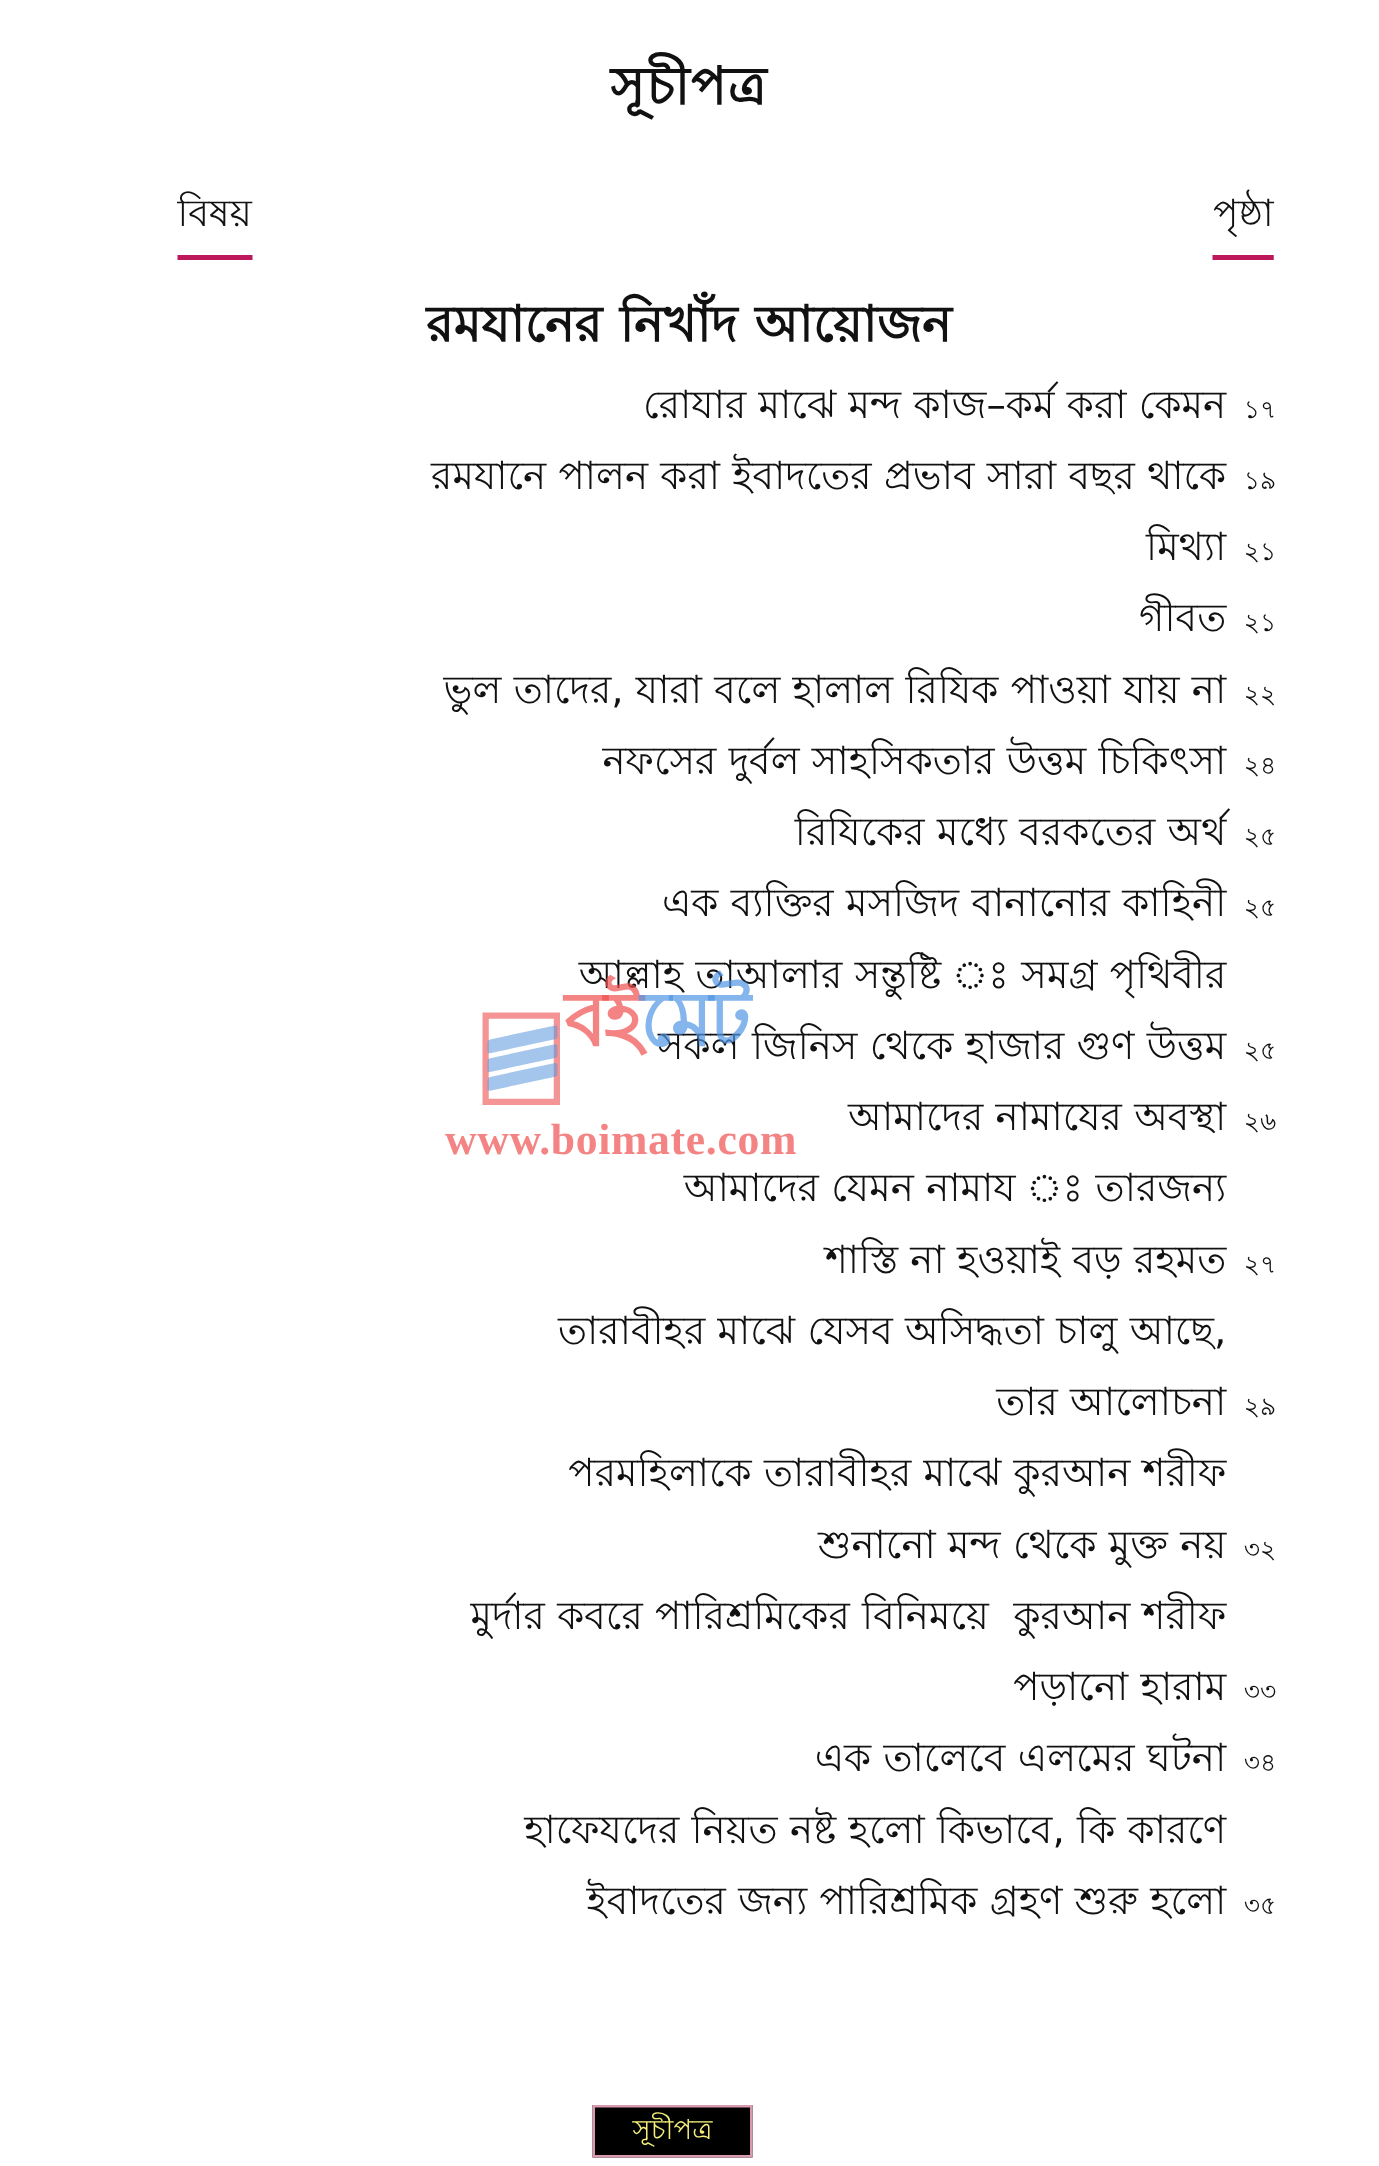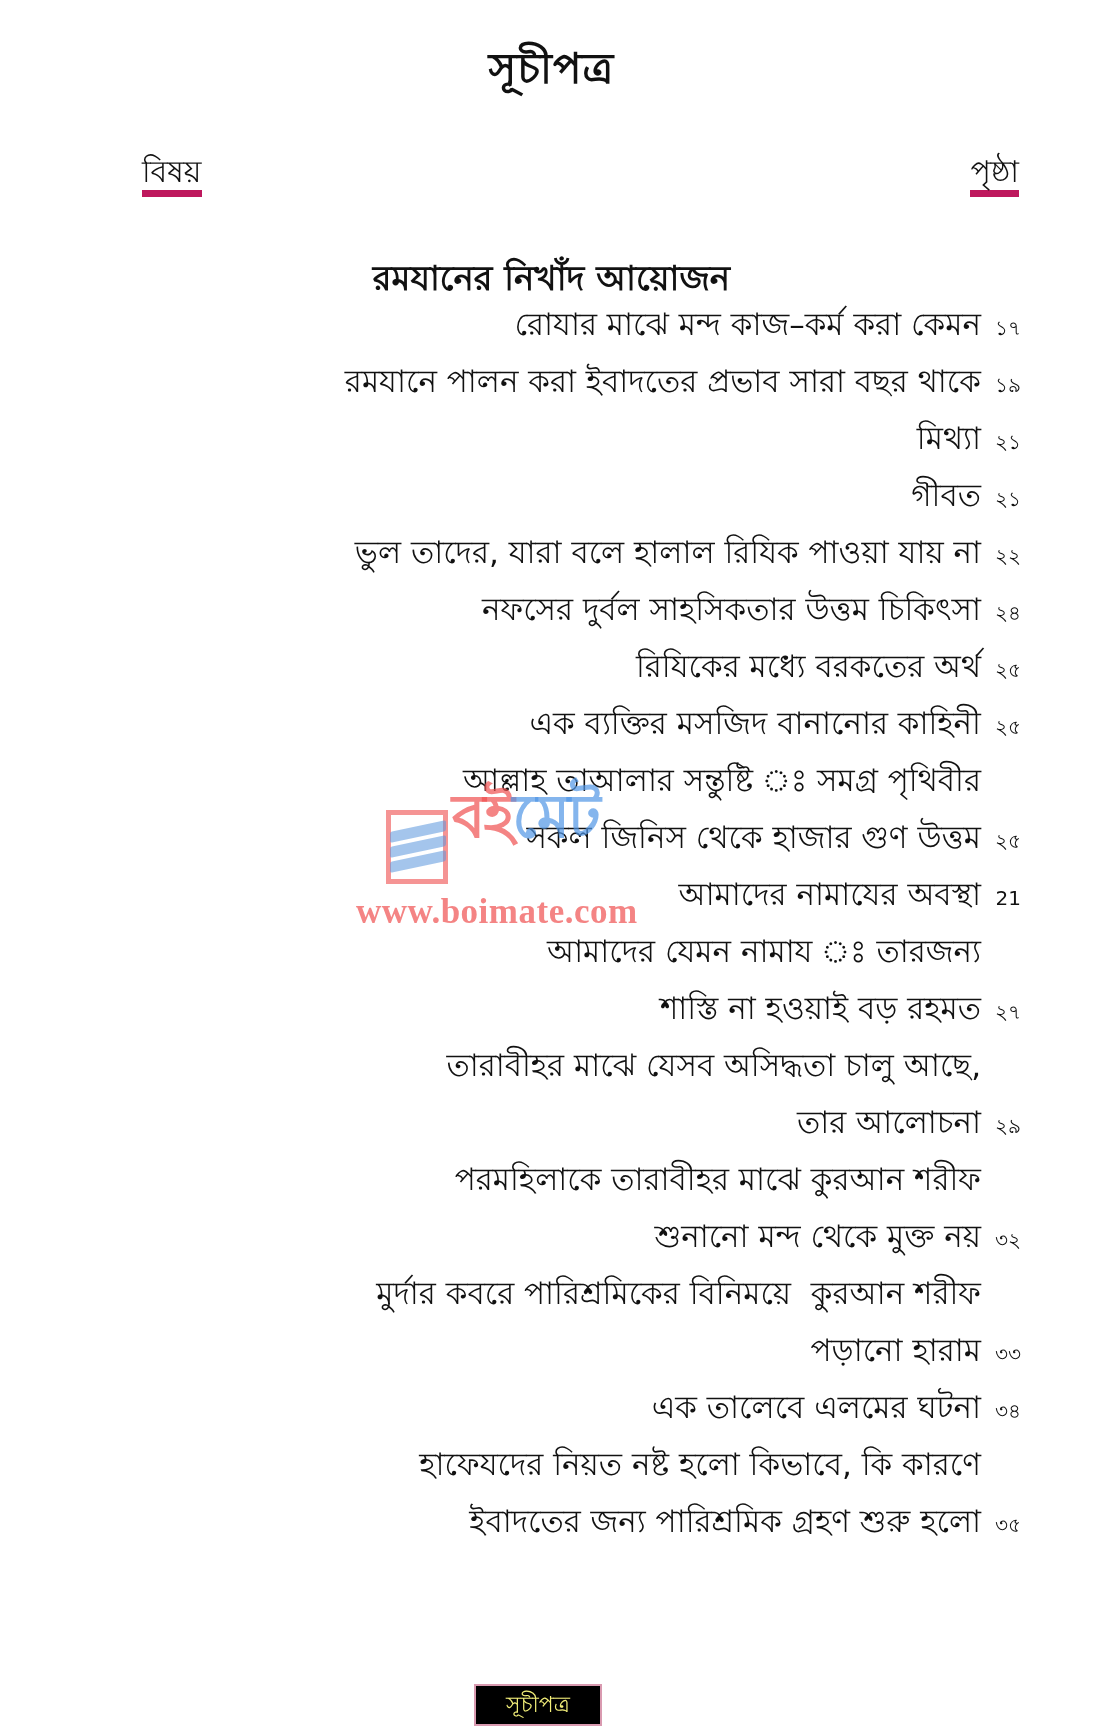--- a/index.html
+++ b/index.html
@@ -6,27 +6,27 @@
     body {
       width: 1103px; height: 1733px; position: relative; overflow: hidden;
       font-family: "DejaVu Sans", sans-serif; color: #111;
     }
     .title {
       position: absolute; left: 0; width: 1103px; top: 36px; text-align: center;
       font-size: 42px; font-weight: bold; letter-spacing: 1px;
     }
     .hdr {
       position: absolute; top: 155px; font-size: 30px;
-      border-bottom: 7px solid #be185d; padding-bottom: 2px; line-height: 1.1; text-align: right;
+      border-bottom: 4px solid #be185d; padding-bottom: 16px; line-height: 1.1; text-align: right;
     }
     .hdr.left { left: 142px; }
     .hdr.right { right: 84px; }
     .section {
       position: absolute; left: 0; width: 1103px; top: 228px; text-align: center;
-      font-size: 34px; font-weight: bold; margin-top: 24px;
+      font-size: 40px; font-weight: bold;
     }
     .toc {
       position: absolute; left: 77px; right: 82px; top: 296px;
     }
     .row {
       display: flex; justify-content: flex-end; align-items: baseline;
       height: 57px; line-height: 57px; font-size: 31px;
     }
     .row .t { white-space: pre; }
     .row .p { min-width: 40px; text-align: right; font-size: 20px; }
@@ -108,21 +108,21 @@
     <div class="row">
       <span class="t">আল্লাহ তাআলার সন্তুষ্টি ঃ সমগ্র পৃথিবীর</span>
       <span class="p"></span>
     </div>
     <div class="row">
       <span class="t">সকল জিনিস থেকে হাজার গুণ উত্তম</span>
       <span class="p">২৫</span>
     </div>
     <div class="row">
       <span class="t">আমাদের নামাযের অবস্থা</span>
-      <span class="p">21</span>
+      <span class="p">২৬</span>
     </div>
     <div class="row">
       <span class="t">আমাদের যেমন নামায ঃ তারজন্য</span>
       <span class="p"></span>
     </div>
     <div class="row">
       <span class="t">শাস্তি না হওয়াই বড় রহমত</span>
       <span class="p">২৭</span>
     </div>
     <div class="row">

